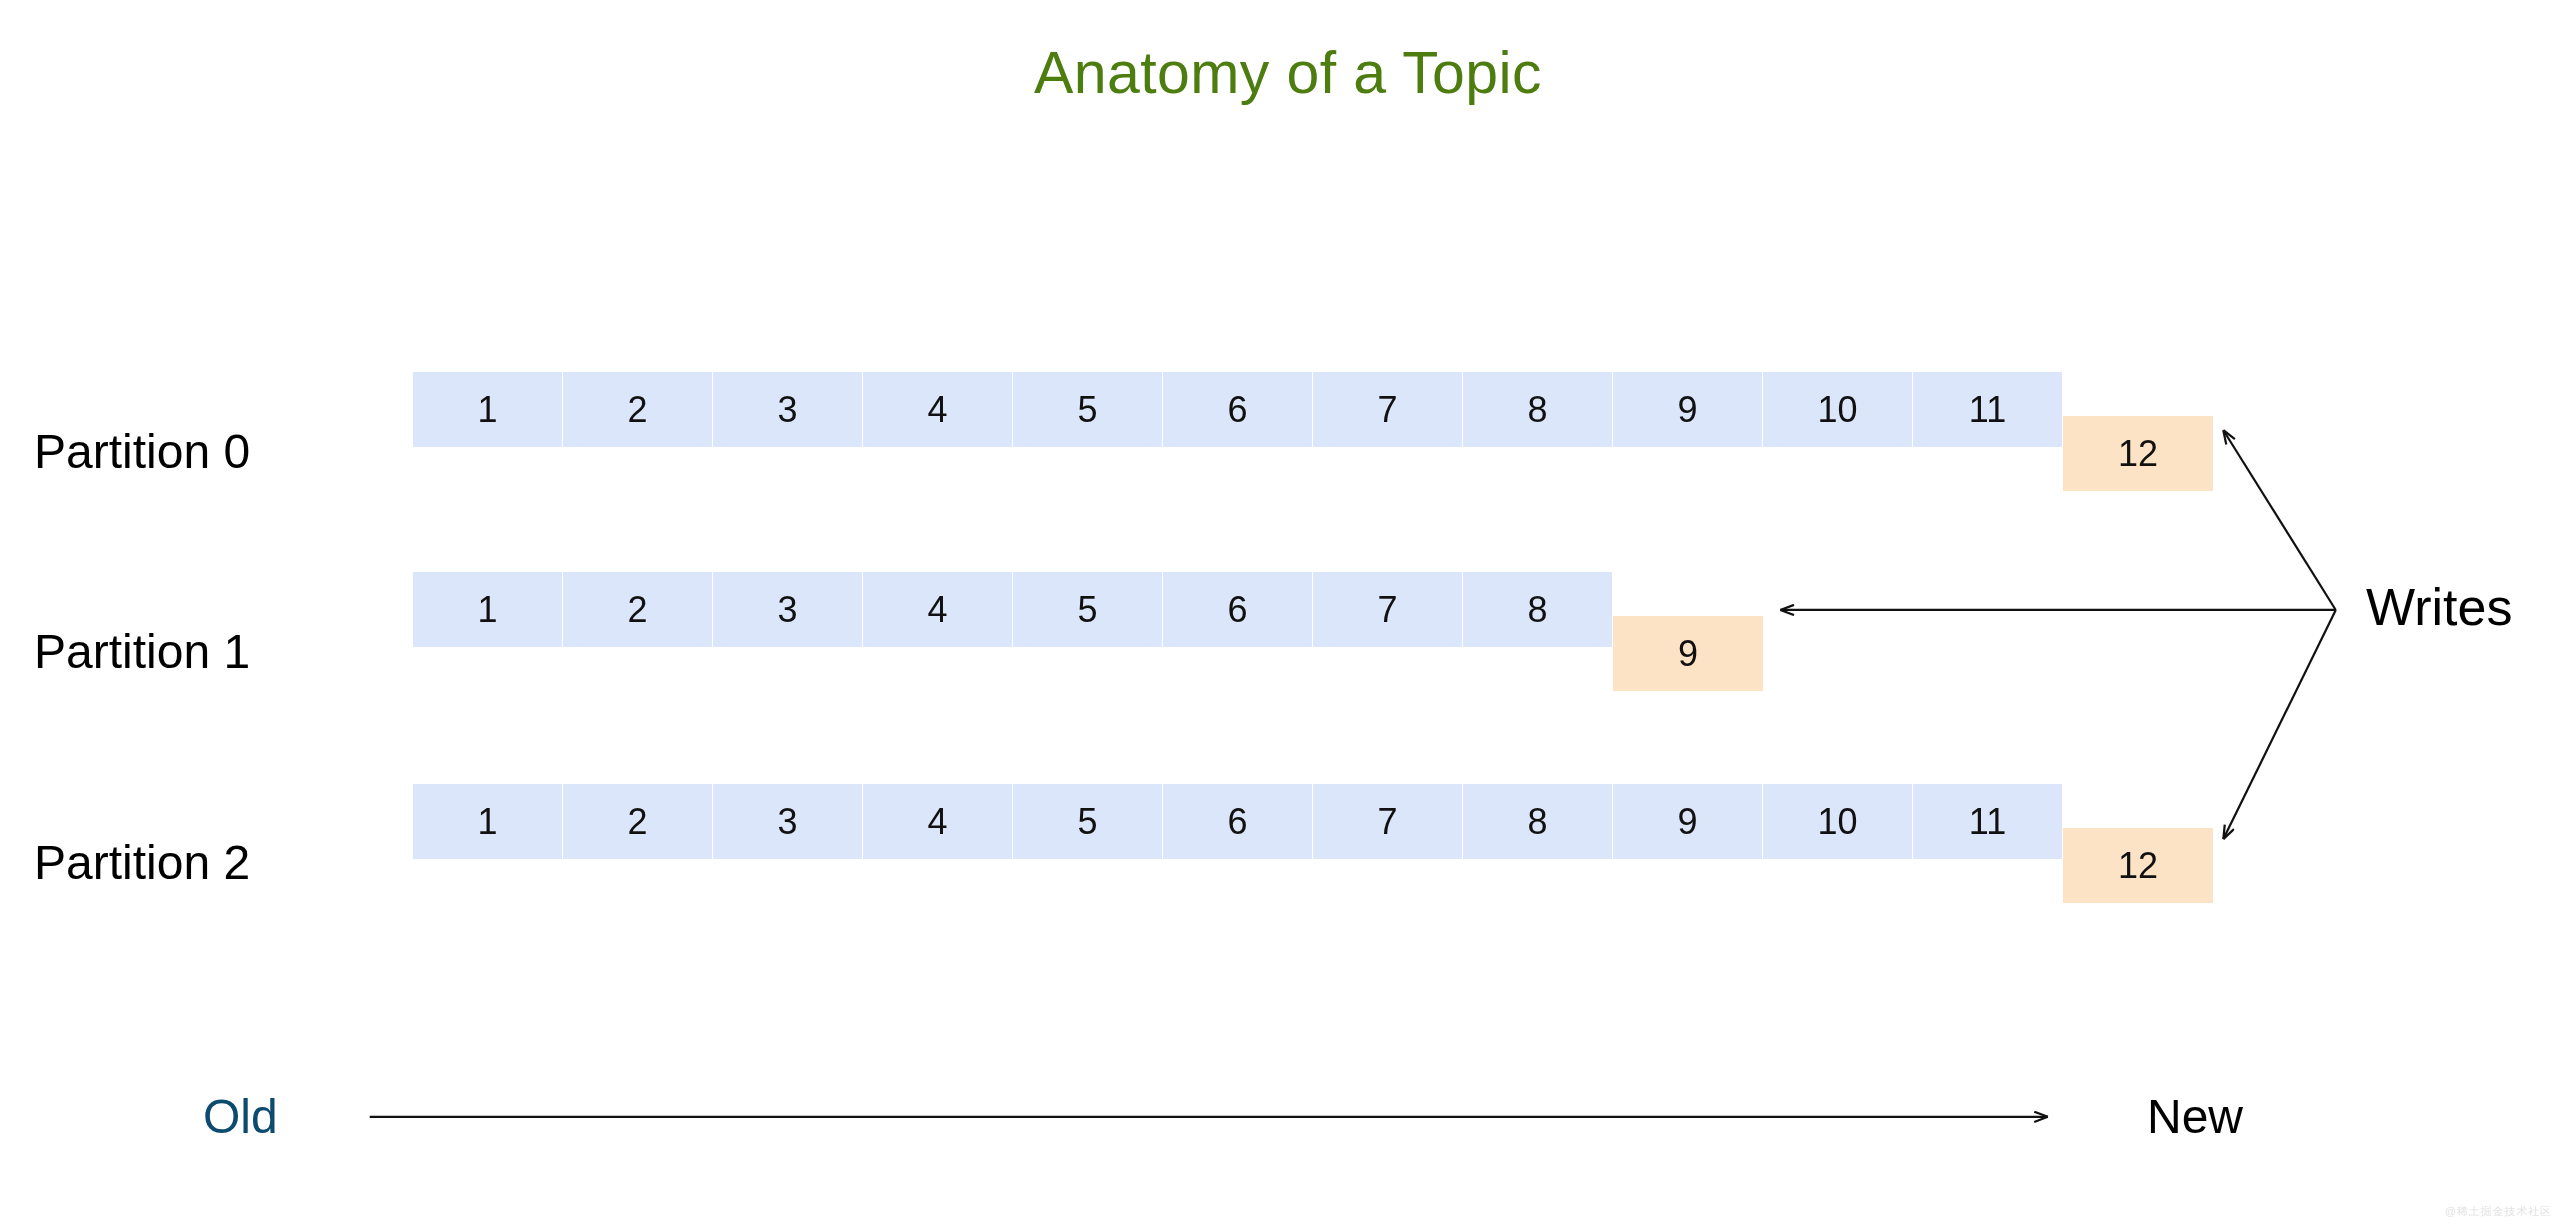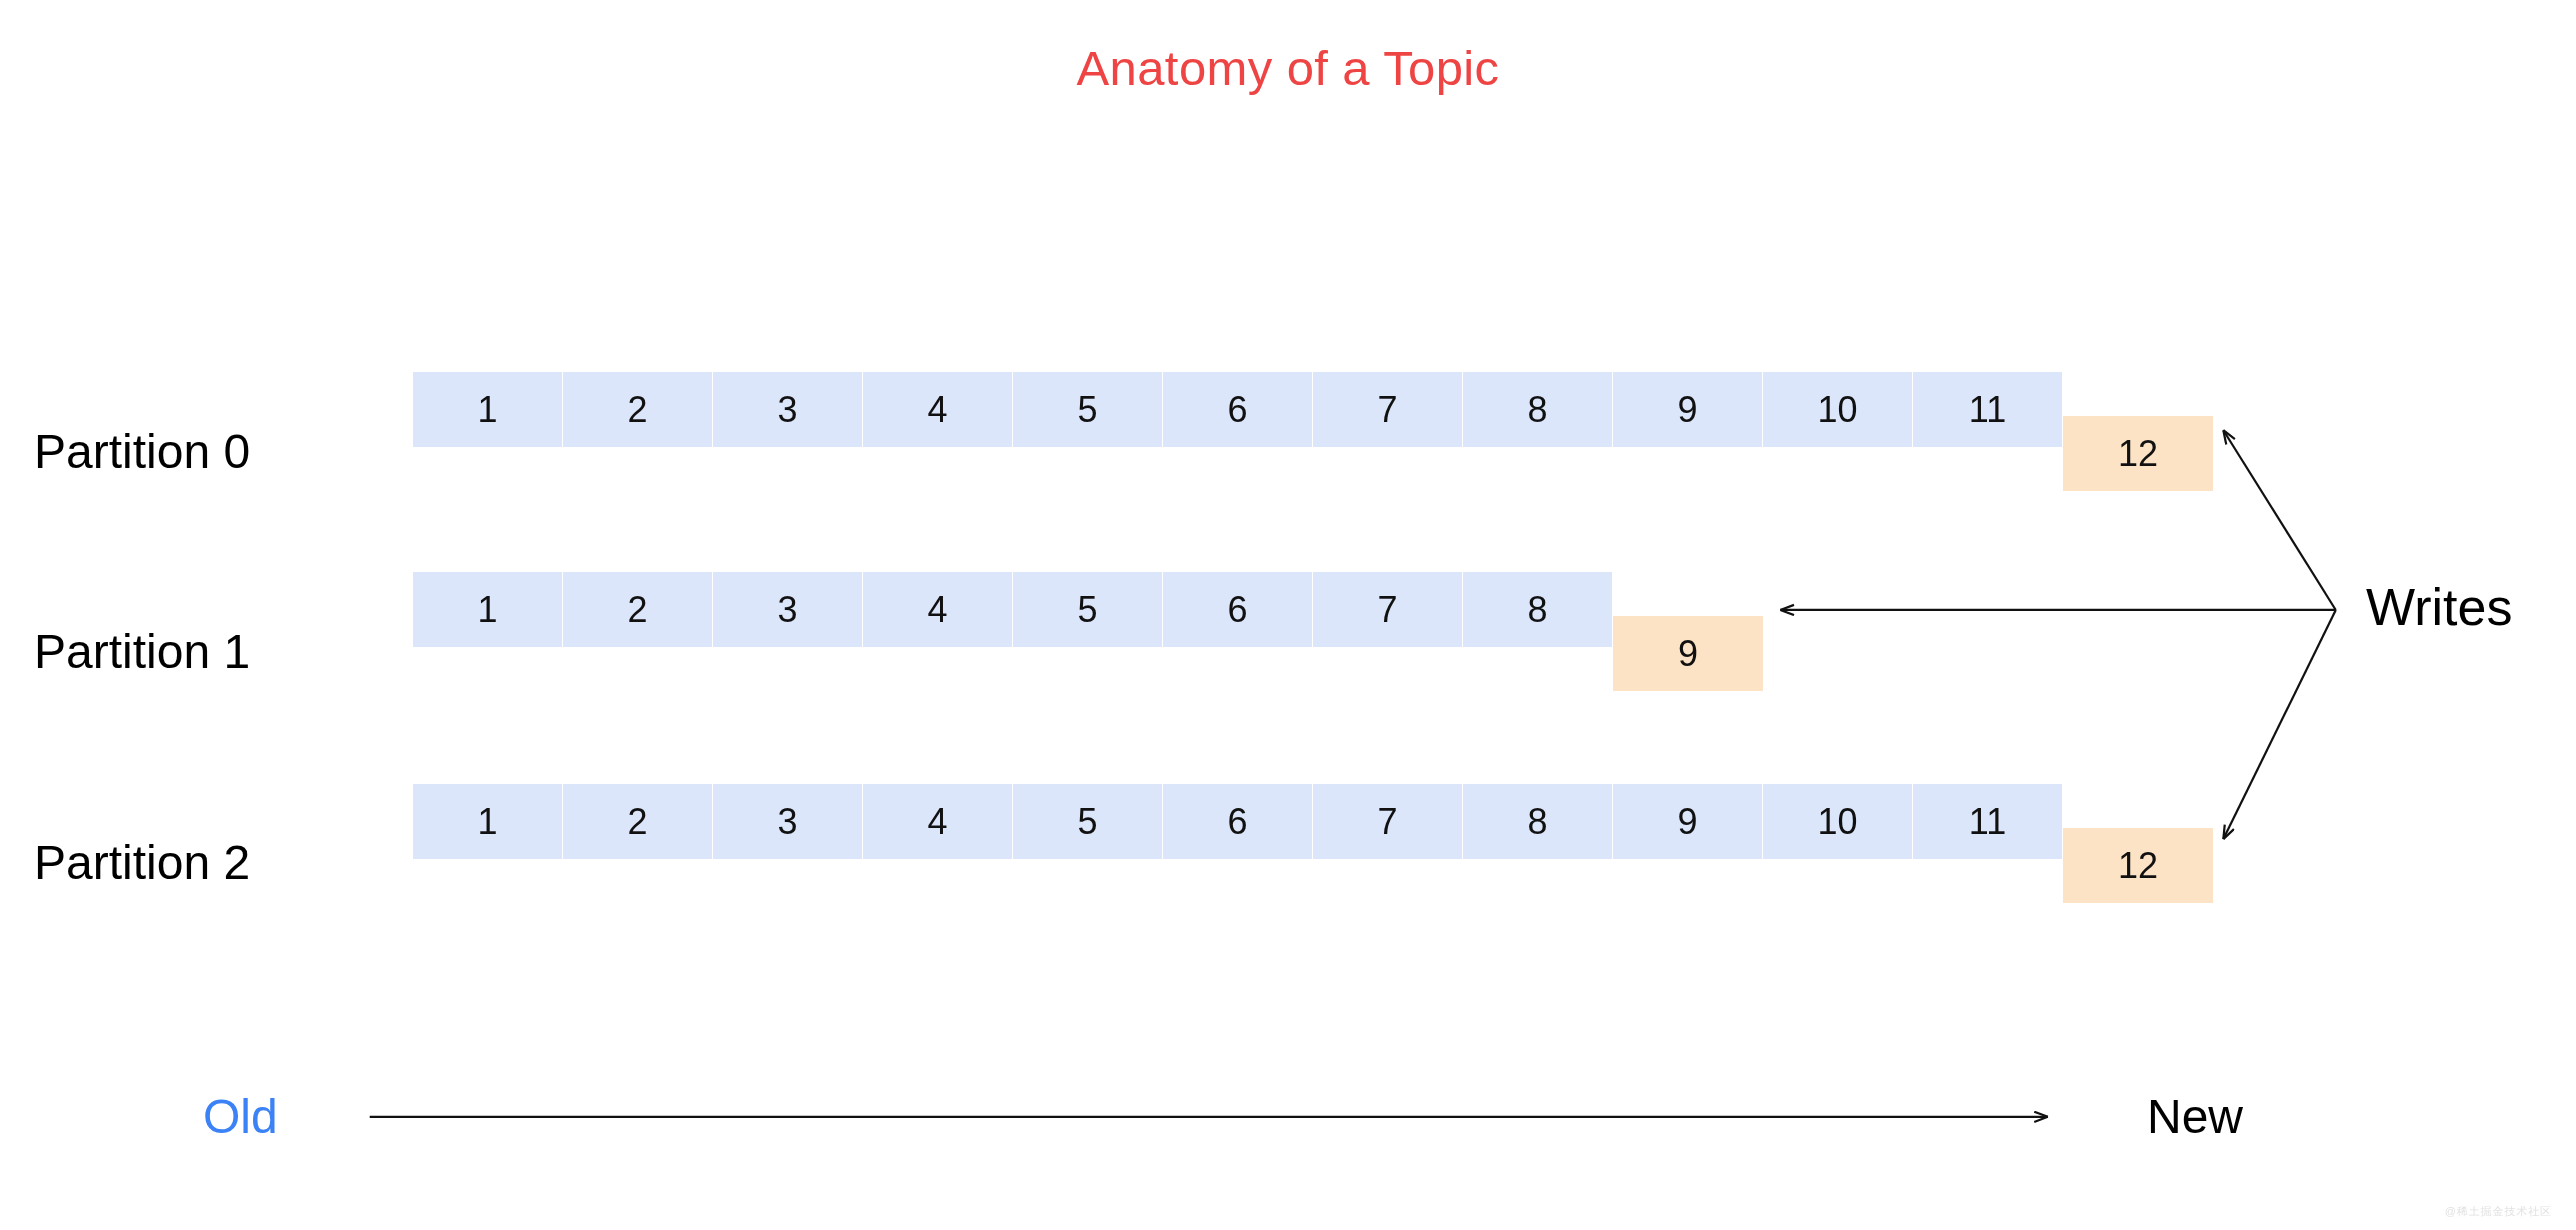--- a/index.html
+++ b/index.html
@@ -16,25 +16,25 @@
     color: #1a1a1a;
   }
 
   
   #title {
     position: absolute;
     top: 44px;
     left: 0;
     width: 2576px;
     text-align: center;
-    font-size: 49px;
+    font-size: 59px;
     font-weight: 400;
     letter-spacing: 0.4px;
     line-height: 1;
-    color: #ef4444;
+    color: #4d7c0f;
   }
 
   
   .partition-row {
     position: absolute;
     left: 413px;
     height: 75px;
     display: flex;
     align-items: stretch;
   }
@@ -86,21 +86,21 @@
     white-space: nowrap;
   }
 
   
   #old-label {
     position: absolute;
     left: 203px;
     top: 1093px;
     font-size: 48px;
     line-height: 1;
-    color: #3b82f6;
+    color: #0c4a6e;
   }
   #new-label {
     position: absolute;
     left: 2147px;
     top: 1093px;
     font-size: 48px;
     line-height: 1;
     color: #000000;
   }
 

